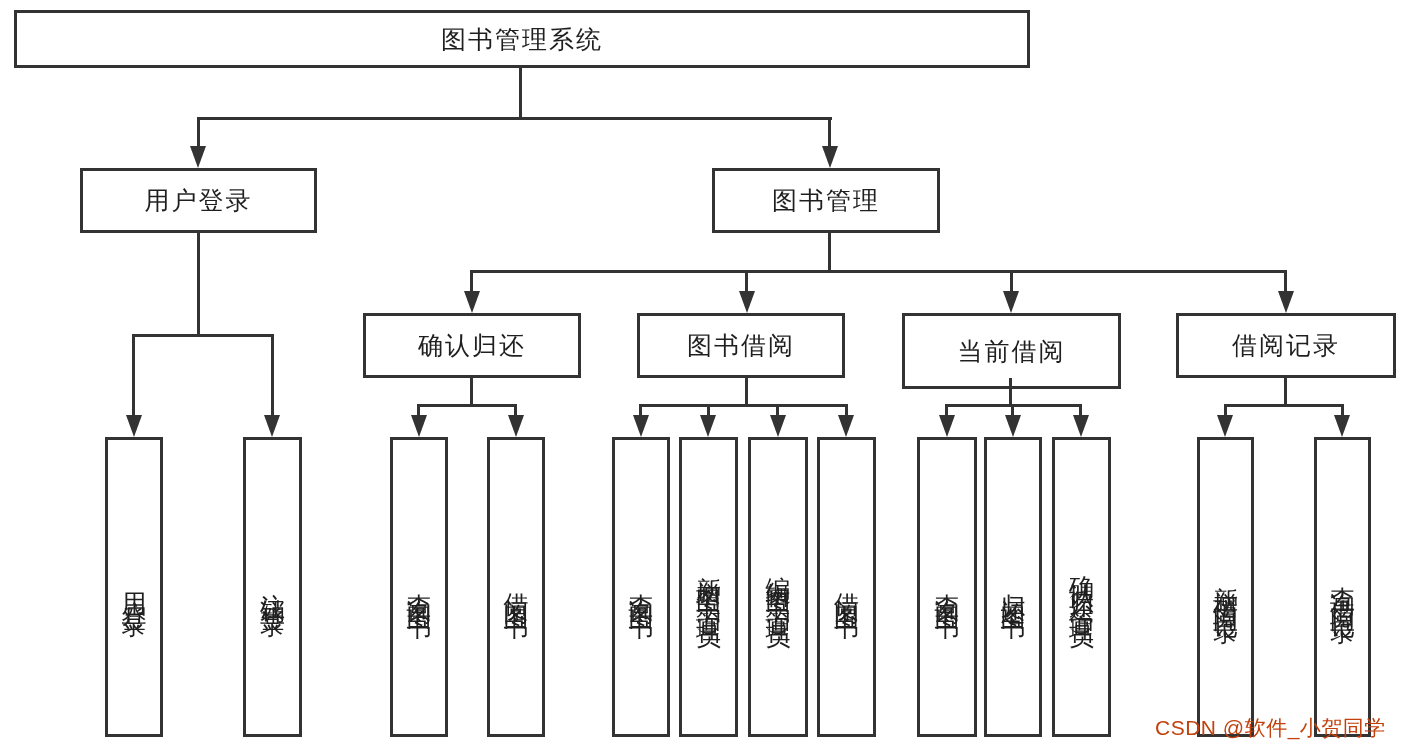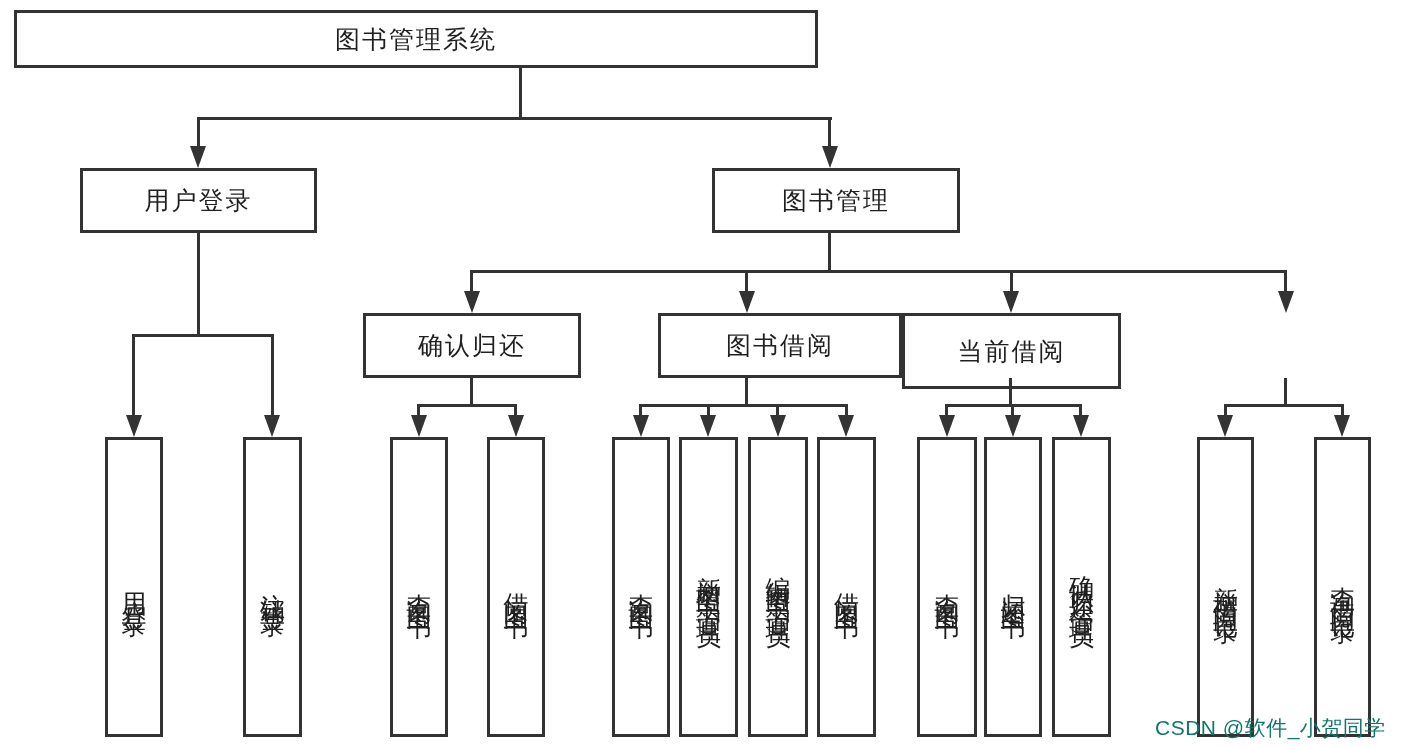--- a/index.html
+++ b/index.html
@@ -21,43 +21,43 @@
     writing-mode:vertical-rl;text-orientation:mixed;
     letter-spacing:7px;line-height:1;white-space:nowrap;
   }
   .vl{position:absolute;width:3px;background:#333333;}
   .hl{position:absolute;height:3px;background:#333333;}
   .ar{position:absolute;width:0;height:0;
       border-left:8px solid transparent;border-right:8px solid transparent;
       border-top:22px solid #333333;}
   .watermark{
     position:absolute;left:1155px;top:714px;z-index:5;
-    font-size:21px;color:#0f766e;letter-spacing:0.5px;white-space:nowrap;
+    font-size:21px;color:#c2410c;letter-spacing:0.5px;white-space:nowrap;
   }
 </style>
 </head>
 <body>
 
 <div id="canvas">
 
-  <div class="hbox" style="left:14px;top:10px;width:804px;height:58px">
+  <div class="hbox" style="left:14px;top:10px;width:1016px;height:58px">
     <span>图书管理系统</span>
   </div>
 
   <div class="vl" style="left:519px;top:68px;height:49px"></div>
   <div class="hl" style="left:197px;top:117px;width:635px"></div>
   <div class="vl" style="left:197px;top:117px;height:33px"></div>
   <div class="vl" style="left:828px;top:117px;height:33px"></div>
   <div class="ar" style="left:190px;top:146px"></div>
   <div class="ar" style="left:822px;top:146px"></div>
 
   <div class="hbox" style="left:80px;top:168px;width:237px;height:65px">
     <span>用户登录</span>
   </div>
-  <div class="hbox" style="left:712px;top:168px;width:248px;height:65px">
+  <div class="hbox" style="left:712px;top:168px;width:228px;height:65px">
     <span>图书管理</span>
   </div>
 
   <div class="vl" style="left:197px;top:233px;height:103px"></div>
   <div class="hl" style="left:132px;top:334px;width:142px"></div>
   <div class="vl" style="left:132px;top:334px;height:83px"></div>
   <div class="vl" style="left:271px;top:334px;height:83px"></div>
   <div class="ar" style="left:126px;top:415px"></div>
   <div class="ar" style="left:264px;top:415px"></div>
 
@@ -68,25 +68,28 @@
   <div class="vl" style="left:1010px;top:270px;height:23px"></div>
   <div class="vl" style="left:1284px;top:270px;height:23px"></div>
   <div class="ar" style="left:464px;top:291px"></div>
   <div class="ar" style="left:739px;top:291px"></div>
   <div class="ar" style="left:1003px;top:291px"></div>
   <div class="ar" style="left:1278px;top:291px"></div>
 
   <div class="hbox" style="left:363px;top:313px;width:218px;height:65px">
     <span>确认归还</span>
   </div>
-  <div class="hbox" style="left:658px;top:313px;width:244px;height:65px">
+  <div class="hbox" style="left:637px;top:313px;width:208px;height:65px">
     <span>图书借阅</span>
   </div>
   <div class="hbox" style="left:902px;top:313px;width:219px;height:76px">
     <span>当前借阅</span>
+  </div>
+  <div class="hbox" style="left:1176px;top:313px;width:220px;height:65px">
+    <span>借阅记录</span>
   </div>
 
   <div class="vl" style="left:470px;top:378px;height:28px"></div>
   <div class="hl" style="left:417px;top:404px;width:100px"></div>
   <div class="vl" style="left:417px;top:404px;height:13px"></div>
   <div class="vl" style="left:514px;top:404px;height:13px"></div>
   <div class="ar" style="left:411px;top:415px"></div>
   <div class="ar" style="left:508px;top:415px"></div>
 
   <div class="vl" style="left:745px;top:378px;height:28px"></div>

